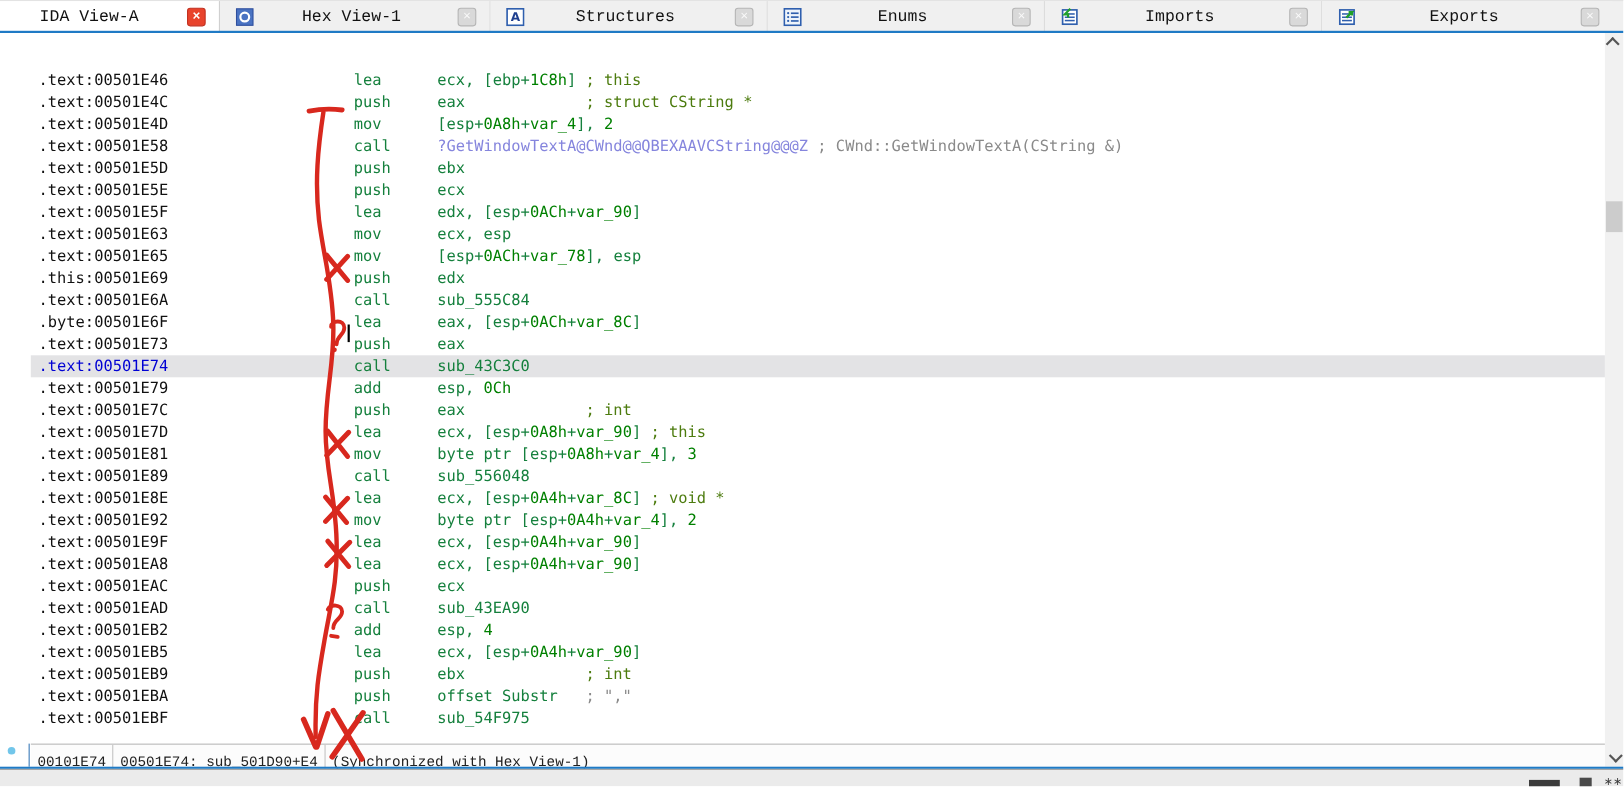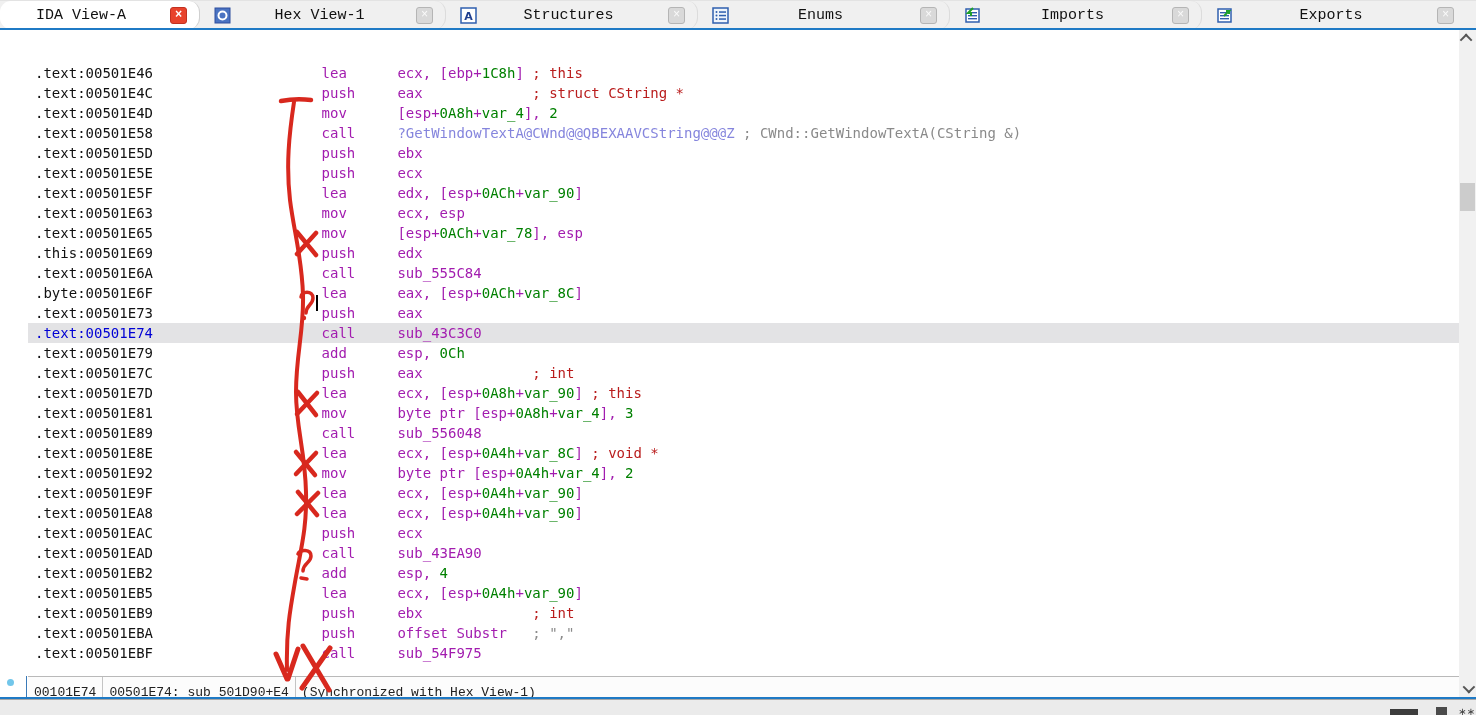--- a/index.html
+++ b/index.html
@@ -4,42 +4,42 @@
 <style>
   html,body{margin:0;padding:0;background:#fff;}
   .app{position:relative;width:1476px;height:715px;overflow:hidden;
        font-family:"DejaVu Sans Mono",monospace;background:#fff;}
 
   
   .tabbar{position:absolute;left:0;top:0;width:1476px;height:28px;
           background:#f0f0f0;display:flex;border-top:1px solid #e3e3e3;box-sizing:border-box;}
   .tab{position:relative;height:28px;display:flex;align-items:center;
        background:#f0f0f0;border-right:1px solid #dcdcdc;box-sizing:border-box;
-       font-family:"Liberation Mono",monospace;font-size:15px;color:#111;cursor:default;border-radius:11px;}
+       font-family:"Liberation Mono",monospace;font-size:15px;color:#111;cursor:default;}
   .tab.active{background:#ffffff;border-right:1px solid #d0d0d0;}
   .tab .tab-label{flex:1;text-align:center;white-space:nowrap;overflow:hidden;}
   .tab .tab-icon{width:17px;height:17px;margin-left:14px;flex:0 0 auto;}
   .tab .closebox{width:15px;height:15px;margin:0 12px 0 8px;flex:0 0 auto;
        border-radius:3px;display:flex;align-items:center;justify-content:center;
        font-size:12px;line-height:1;}
   .closebox.gray{background:#d9d9d9;border:1px solid #b5b5b5;color:#fafafa;}
   .closebox.red{background:#e8432c;border:1px solid #c23120;color:#fff;font-weight:bold;}
   .blue-top{position:absolute;left:0;top:28px;width:1476px;height:2px;background:#1f7ac5;}
 
   
   .main{position:absolute;left:0;top:30px;width:1459px;height:646px;background:#fff;}
   .gutter{position:absolute;left:0;top:30px;width:27px;height:667px;background:#fff;
           border-right:1px solid #3a7ab8;box-sizing:border-box;}
   .gdot{position:absolute;left:7px;width:7px;height:7px;border-radius:50%;background:#72c6ea;}
   .lines{position:absolute;left:28px;top:33px;width:1431px;}
   .asm-line{height:20px;line-height:20px;font-size:14px;white-space:pre;
             font-family:"DejaVu Sans Mono",monospace;padding-left:7px;}
   .asm-line.hl{background:#e3e3e5;}
-  .s-a{color:#111111;} .s-h{color:#0000d4;} .s-k{color:#a21caf;}
-  .s-n{color:#008000;} .s-c{color:#b91c1c;} .s-g{color:#8a8a8a;} .s-d{color:#8585dd;}
+  .s-a{color:#111111;} .s-h{color:#0000d4;} .s-k{color:#15803d;}
+  .s-n{color:#008000;} .s-c{color:#4d7c0f;} .s-g{color:#8a8a8a;} .s-d{color:#8585dd;}
 
   .text-cursor{position:absolute;left:316px;top:295px;width:2px;height:16px;background:#000;}
 
   
   .vscroll{position:absolute;right:0;top:30px;width:17px;height:667px;background:#f1f1f1;}
   .scroll-arrow{position:absolute;left:0;width:17px;height:17px;display:flex;
                 align-items:center;justify-content:center;}
   .chev{width:7px;height:7px;border-left:2px solid #555;border-top:2px solid #555;}
   .chev.up{transform:rotate(45deg) translateY(2px);}
   .chev.down{transform:rotate(225deg) translateY(2px);}

